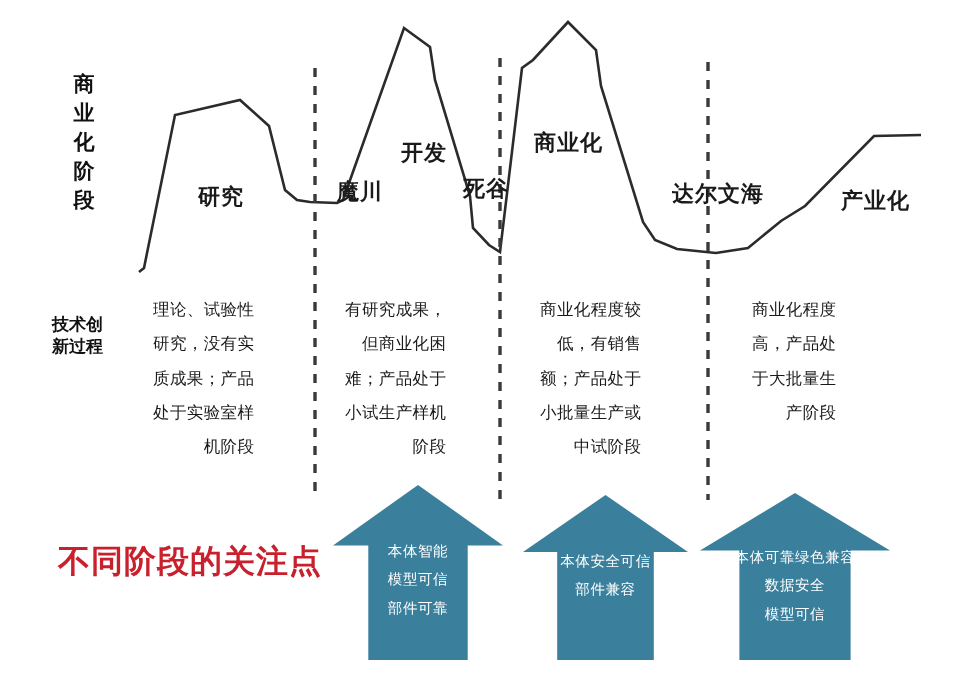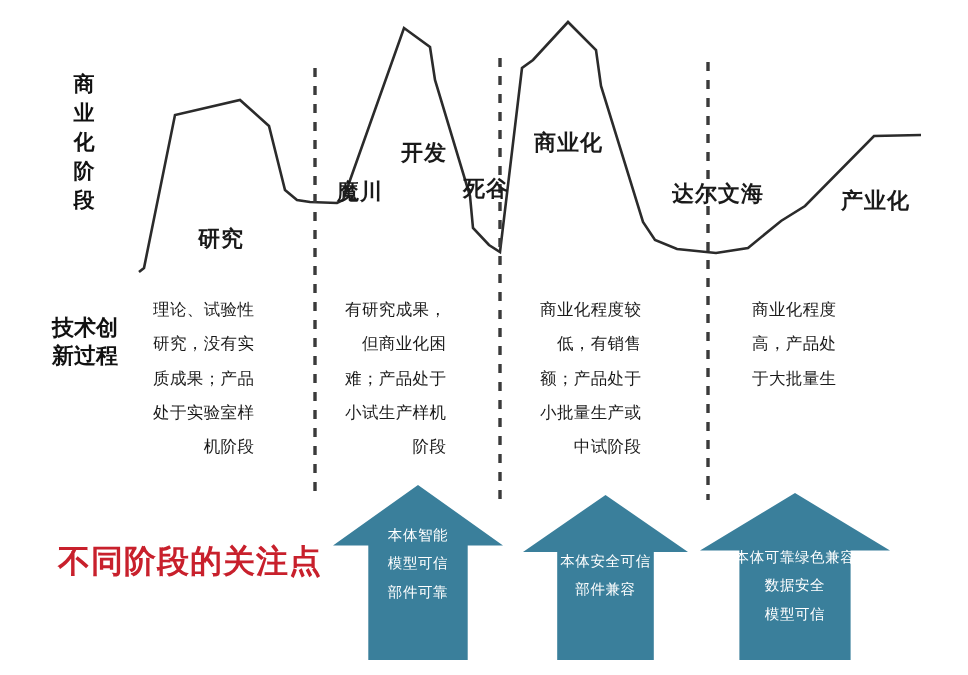--- a/index.html
+++ b/index.html
@@ -31,21 +31,21 @@
     text-align: center;
     letter-spacing: 0;
   }
   .axis-vertical span { display: block; }
 
   .axis-process {
     position: absolute;
     left: 52px;
     top: 314px;
     width: 92px;
-    font-size: 22px;
+    font-size: 17px;
     font-weight: bold;
     color: #111111;
     line-height: 1.28;
     text-align: left;
   }
   .axis-process span { display: block; }
 
   
   #curve-layer {
     position: absolute;
@@ -127,21 +127,21 @@
   <svg id="curve-layer" viewBox="0 0 968 675" preserveAspectRatio="none">
     <polyline id="curve-path" fill="none" stroke="#2b2b2b" stroke-width="2.6" stroke-linejoin="miter" stroke-linecap="butt" points="139,272 144,268 175,115 240,100 269,126 285,190 297,200 310,202 337,203 343,200 404,28 430,47 435,80 470,196 473,228 489,245 500,252 522,68 533,60 568,22 596,50 601,86 643,222 655,240 677,249 716,253 748,248 781,221 805,206 874,136 921,135"></polyline>
     <g id="divider-group">
         <line x1="315" x2="315" y1="68" y2="500" stroke="#3a3a3a" stroke-width="3.4" stroke-dasharray="9 9"></line>
         <line x1="500" x2="500" y1="58" y2="500" stroke="#3a3a3a" stroke-width="3.4" stroke-dasharray="9 9"></line>
         <line x1="708" x2="708" y1="62" y2="500" stroke="#3a3a3a" stroke-width="3.4" stroke-dasharray="9 9"></line>
       </g>
   </svg>
 
   <div id="stage-labels">
-      <div class="stage-label" style="left: 198px; top: 182px; color: rgb(26, 26, 26); margin-top: 42px;">研究</div>
+      <div class="stage-label" style="left: 198px; top: 182px; color: rgb(26, 26, 26);">研究</div>
       <div class="stage-label" style="left: 297px; top: 177px; color: rgb(26, 26, 26); margin-left: 40px;">魔川</div>
       <div class="stage-label" style="left: 385px; top: 138px; color: rgb(26, 26, 26); margin-left: 16px;">开发</div>
       <div class="stage-label" style="left: 463px; top: 174px; color: rgb(26, 26, 26);">死谷</div>
       <div class="stage-label" style="left: 534px; top: 128px; color: rgb(26, 26, 26);">商业化</div>
       <div class="stage-label" style="left: 672px; top: 179px; color: rgb(26, 26, 26);">达尔文海</div>
       <div class="stage-label" style="left: 841px; top: 186px; color: rgb(26, 26, 26);">产业化</div>
     </div>
 
   <div id="desc-columns">
       <div class="desc" style="left: 153px; top: 292px;">
@@ -162,31 +162,32 @@
         <span>商业化程度较</span>
         <span>低，有销售</span>
         <span>额；产品处于</span>
         <span>小批量生产或</span>
         <span>中试阶段</span>
       </div>
       <div class="desc" style="left: 752px; top: 292px;">
         <span>商业化程度</span>
         <span>高，产品处</span>
         <span>于大批量生</span>
+        <span>产阶段</span>
       </div>
     </div>
 
   <div class="focus-title" style="color: rgb(200, 32, 44);">不同阶段的关注点</div>
 
   <div id="arrow-group">
       <div class="arrow" style="left: 333px; top: 485px; width: 170px; height: 175px;">
         <svg width="170" height="175" viewBox="0 0 170 175">
           <polygon points="85.0,0.0 170.0,60.4 134.7,60.4 134.7,175.0 35.3,175.0 35.3,60.4 0.0,60.4" fill="#3a7f9b"></polygon>
         </svg>
-        <div class="arrow-text" style="top: 36px;">
+        <div class="arrow-text" style="top: 52px;">
           <span>本体智能</span>
           <span>模型可信</span>
           <span>部件可靠</span>
         </div>
       </div>
       <div class="arrow" style="left: 523px; top: 495px; width: 165px; height: 165px;">
         <svg width="165" height="165" viewBox="0 0 165 165">
           <polygon points="82.5,0.0 165.0,56.9 130.8,56.9 130.8,165.0 34.2,165.0 34.2,56.9 0.0,56.9" fill="#3a7f9b"></polygon>
         </svg>
         <div class="arrow-text" style="top: 52px;">

